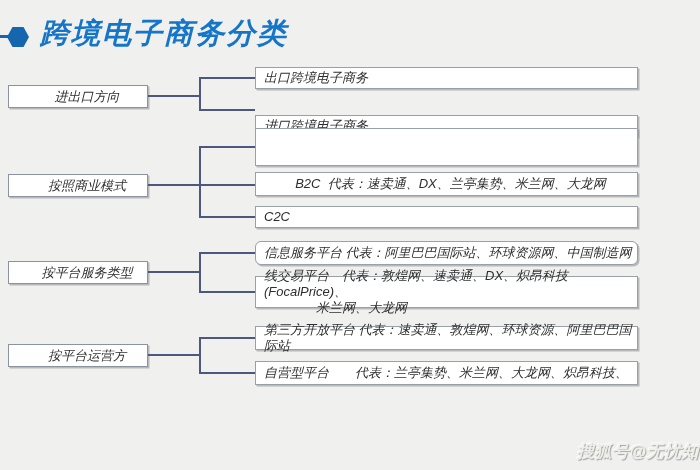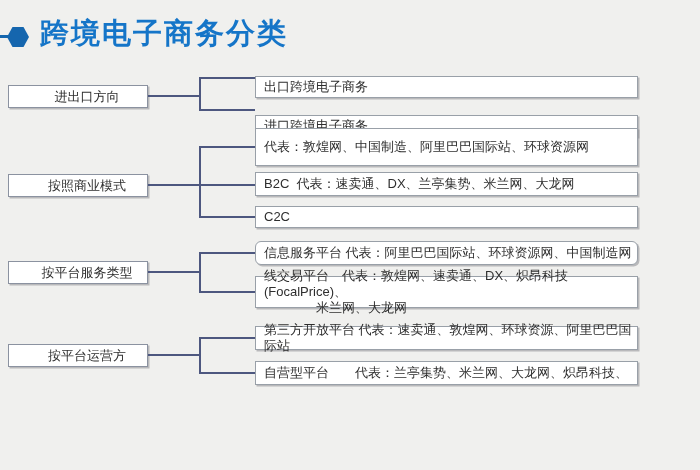--- a/index.html
+++ b/index.html
@@ -2,20 +2,21 @@
 <html><head>
 <meta charset="utf-8">
 <style>
   html,body{margin:0;padding:0;}
   .canvas{
     position:relative;
     width:700px;height:470px;
     background:#f0f0ee;
     overflow:hidden;
     font-family:"Liberation Sans","DejaVu Sans",sans-serif;
+    font-style:italic;
   }
   
   .title-dash{position:absolute;left:0;top:35px;width:9px;height:3px;background:#1566ae;}
   .hexagon{
     position:absolute;left:7px;top:27px;width:22px;height:20px;background:#1566ae;
     -webkit-clip-path:polygon(25% 0%,75% 0%,100% 50%,75% 100%,25% 100%,0% 50%);
     clip-path:polygon(25% 0%,75% 0%,100% 50%,75% 100%,25% 100%,0% 50%);
   }
   .page-title{
     position:absolute;left:40px;top:14px;
@@ -61,40 +62,39 @@
   <div class="page-title">跨境电子商务分类</div>
 
   <div class="node parent" style="top:85px;">
     <span class="line">进出口方向</span>
   </div>
   <div class="conn hline" style="left:148px;top:95px;width:52px;"></div>
   <div class="conn vline" style="left:199px;top:77px;height:34px;"></div>
   <div class="conn hline" style="left:200px;top:77px;width:55px;"></div>
   <div class="conn hline" style="left:200px;top:109px;width:55px;"></div>
 
-  <div class="node child" style="top:67px;height:22px;margin-top:9px;">
+  <div class="node child" style="top:67px;height:22px;">
     <span class="line">出口跨境电子商务</span>
   </div>
   <div class="node child" style="top:99px;height:22px;margin-top:16px;">
     <span class="line">进口跨境电子商务</span>
   </div>
 
   <div class="node parent" style="top:174px;">
     <span class="line">按照商业模式</span>
   </div>
   <div class="conn hline" style="left:148px;top:184px;width:52px;"></div>
   <div class="conn vline" style="left:199px;top:146px;height:72px;"></div>
   <div class="conn hline" style="left:200px;top:146px;width:55px;"></div>
   <div class="conn hline" style="left:200px;top:184px;width:55px;"></div>
   <div class="conn hline" style="left:200px;top:216px;width:55px;"></div>
 
   <div class="node child" style="top:128px;height:38px;">
-    <span class="line">代表：敦煌网、中国制造、阿里巴巴国际站、环球资源网</span>
   </div>
-  <div class="node child" style="top:172px;height:24px;">
+  <div class="node child" style="top:172px;height:24px;text-align:center;">
     <span class="line">B2C  代表：速卖通、DX、兰亭集势、米兰网、大龙网</span>
   </div>
   <div class="node child" style="top:206px;height:22px;">
     <span class="line">C2C</span>
   </div>
 
   <div class="node parent" style="top:261px;">
     <span class="line">按平台服务类型</span>
   </div>
   <div class="conn hline" style="left:148px;top:271px;width:52px;"></div>
@@ -118,14 +118,15 @@
   <div class="conn hline" style="left:200px;top:337px;width:55px;"></div>
   <div class="conn hline" style="left:200px;top:372px;width:55px;"></div>
 
   <div class="node child" style="top:326px;height:24px;align-items:center;">
     <span class="line">第三方开放平台 代表：速卖通、敦煌网、环球资源、阿里巴巴国际站</span>
   </div>
   <div class="node child" style="top:361px;height:24px;">
     <span class="line">自营型平台　　代表：兰亭集势、米兰网、大龙网、炽昂科技、</span>
   </div>
 
+  <div class="watermark">搜狐号@无忧知</div>
 
 </div>
 
 </body></html>

